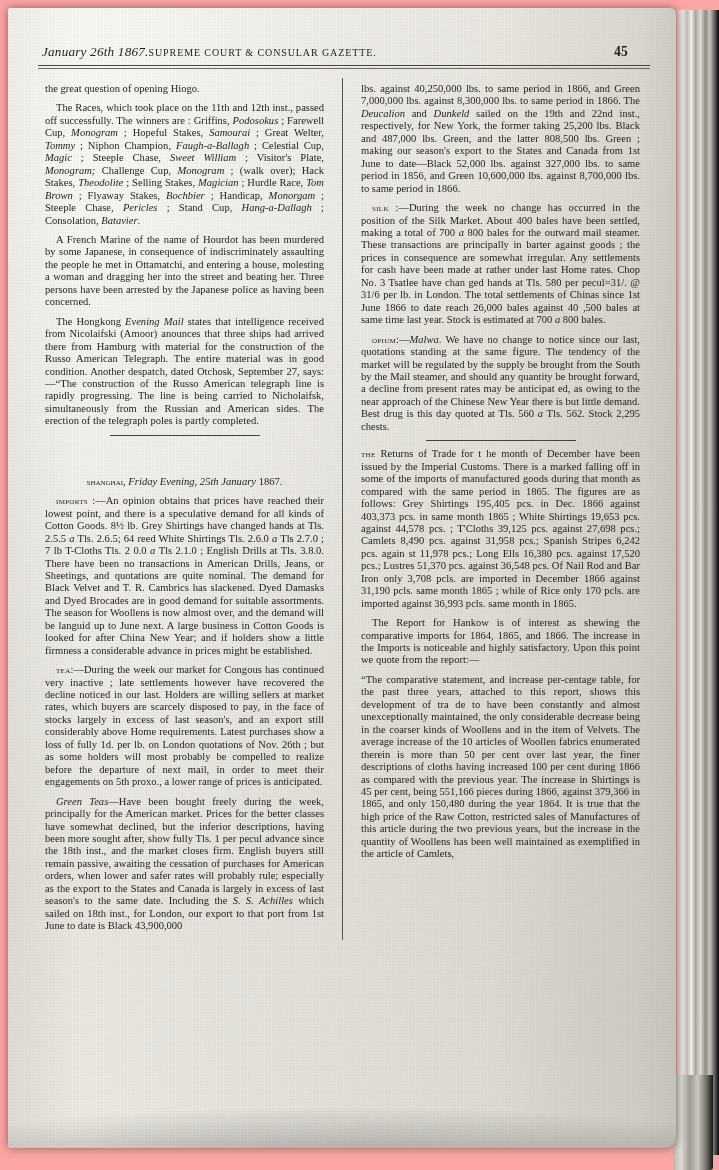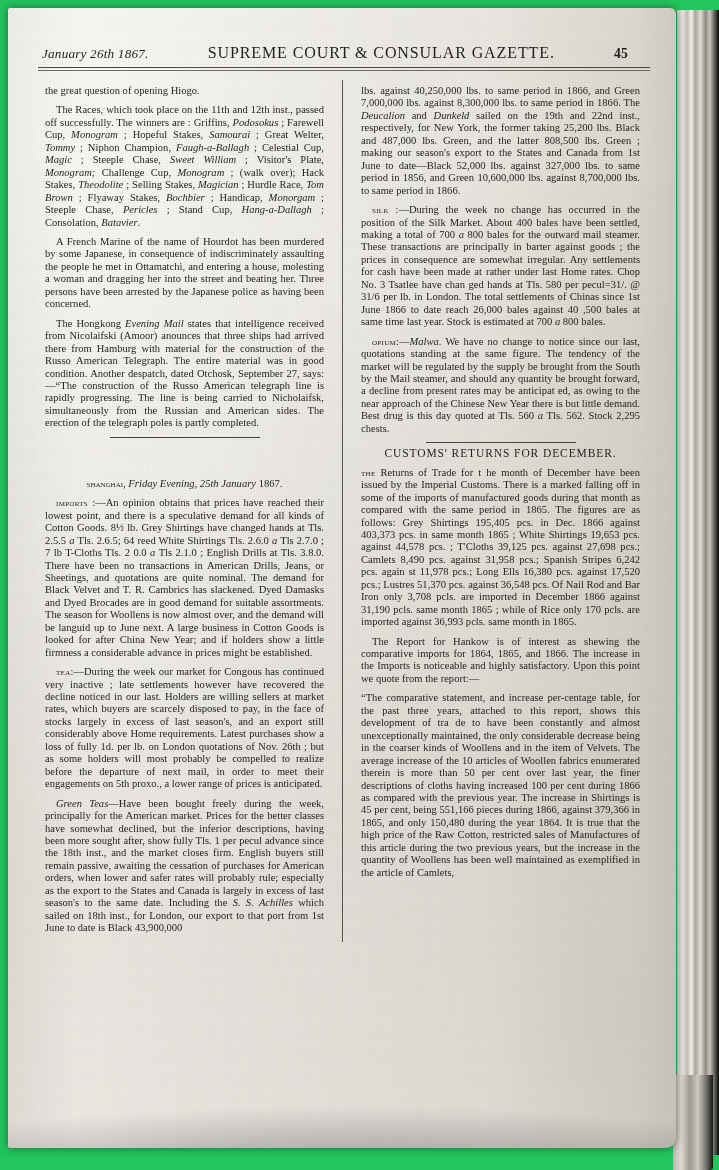--- a/index.html
+++ b/index.html
@@ -12,21 +12,21 @@
     height: 1170px;
     overflow: hidden;
     font-family: "Liberation Serif", serif;
   }
 
   
   #scan {
     position: relative;
     width: 719px;
     height: 1170px;
-    background: #22c55e;
+    background: #fca5a5;
     overflow: hidden;
   }
 
   
   .leaf-stack {
     position: absolute;
     top: 10px;
     right: 0;
     width: 42px;
     height: 1145px;
@@ -110,23 +110,22 @@
     font-size: 13.2px;
     letter-spacing: 0.2px;
     padding: 0 2px 0 4px;
   }
   .runhead-date {
     font-style: italic;
     white-space: nowrap;
   }
   .runhead-title {
     flex: 1;
-    text-align: center;
     letter-spacing: 0.9px;
-    font-size: 16px;
+    font-size: 10px;
     white-space: nowrap;
   }
   .runhead-page {
     width: 34px;
     font-weight: bold;
     font-size: 13.6px;
   }
   .rule-double {
     margin-top: 5px;
     border-top: 1.6px solid #4a4741;
@@ -259,21 +258,20 @@
         <div class="col col-right">
 
           <p class="noindent"><span>lbs. against 40,250,000 lbs. to same period in 1866, and Green 7,000,000 lbs. against 8,300,000 lbs. to same period in 1866. The </span><i>Deucalion</i><span> and </span><i>Dunkeld</i><span> sailed on the 19th and 22nd inst., respectively, for New York, the former taking 25,200 lbs. Black and 487,000 lbs. Green, and the latter 808,500 lbs. Green ; making our season's export to the States and Canada from 1st June to date—Black 52,000 lbs. against 327,000 lbs. to same period in 1856, and Green 10,600,000 lbs. against 8,700,000 lbs. to same period in 1866.</span></p>
 
           <p><span class="sc">Silk</span><span> :—During the week no change has occurred in the position of the Silk Market. About 400 bales have been settled, making a total of 700 </span><i>a</i><span> 800 bales for the outward mail steamer. These transactions are principally in barter against goods ; the prices in consequence are somewhat irregular. Any settlements for cash have been made at rather under last Home rates. Chop No. 3 Tsatlee have chan ged hands at Tls. 580 per pecul=31/. @ 31/6 per lb. in London. The total settlements of Chinas since 1st June 1866 to date reach 26,000 bales against 40 ,500 bales at same time last year. Stock is estimated at 700 </span><i>a</i><span> 800 bales.</span></p>
 
           <p><span class="sc">Opium</span><span>:—</span><i>Malwa</i><span>. We have no change to notice since our last, quotations standing at the same figure. The tendency of the market will be regulated by the supply be brought from the South by the Mail steamer, and should any quantity be brought forward, a decline from present rates may be anticipat ed, as owing to the near approach of the Chinese New Year there is but little demand. Best drug is this day quoted at Tls. 560 </span><i>a</i><span> Tls. 562. Stock 2,295 chests.</span></p>
 
 
           <div class="sec-rule"></div>
-          <div class="sec-head-wide">CUSTOMS' RETURNS FOR DECEMBER.</div>
 
           <p class="noindent"><span class="sc">The</span><span> Returns of Trade for t he month of December have been issued by the Imperial Customs. There is a marked falling off in some of the imports of manufactured goods during that month as compared with the same period in 1865. The figures are as follows: Grey Shirtings 195,405 pcs. in Dec. 1866 against 403,373 pcs. in same month 1865 ; White Shirtings 19,653 pcs. against 44,578 pcs. ; T'Cloths 39,125 pcs. against 27,698 pcs.; Camlets 8,490 pcs. against 31,958 pcs.; Spanish Stripes 6,242 pcs. again st 11,978 pcs.; Long Ells 16,380 pcs. against 17,520 pcs.; Lustres 51,370 pcs. against 36,548 pcs. Of Nail Rod and Bar Iron only 3,708 pcls. are imported in December 1866 against 31,190 pcls. same month 1865 ; while of Rice only 170 pcls. are imported against 36,993 pcls. same month in 1865.</span></p>
 
           <p>The Report for Hankow is of interest as shewing the comparative imports for 1864, 1865, and 1866. The increase in the Imports is noticeable and highly satisfactory. Upon this point we quote from the report:—</p>
 
           <p class="noindent">“The comparative statement, and increase per-centage table, for the past three years, attached to this report, shows this development of tra de to have been constantly and almost unexceptionally maintained, the only considerable decrease being in the coarser kinds of Woollens and in the item of Velvets. The average increase of the 10 articles of Woollen fabrics enumerated therein is more than 50 per cent over last year, the finer descriptions of cloths having increased 100 per cent during 1866 as compared with the previous year. The increase in Shirtings is 45 per cent, being 551,166 pieces during 1866, against 379,366 in 1865, and only 150,480 during the year 1864. It is true that the high price of the Raw Cotton, restricted sales of Manufactures of this article during the two previous years, but the increase in the quantity of Woollens has been well maintained as exemplified in the article of Camlets,</p>
         </div>
 
       </div>
     </div>

